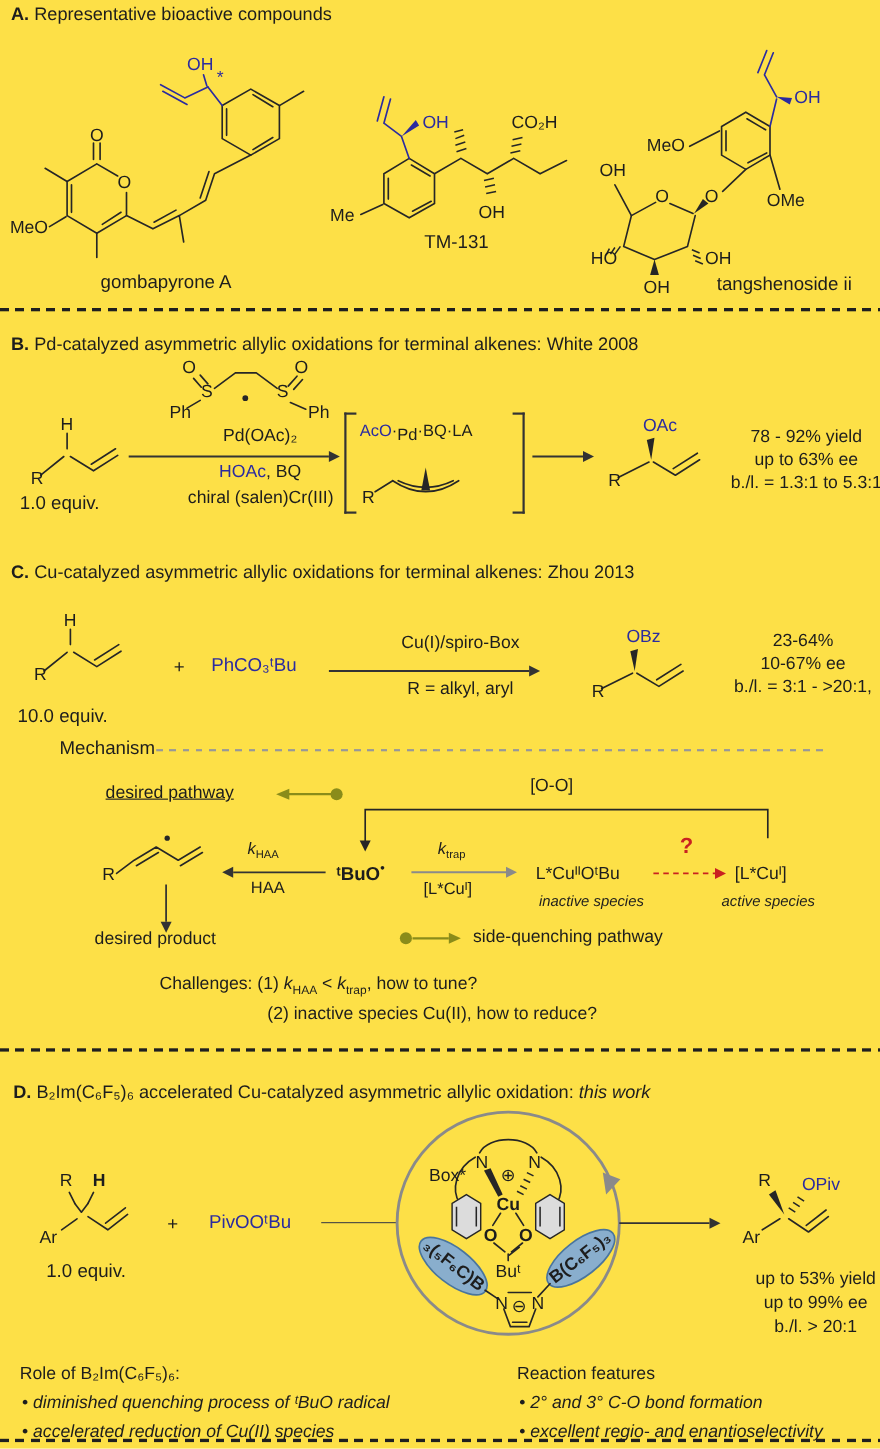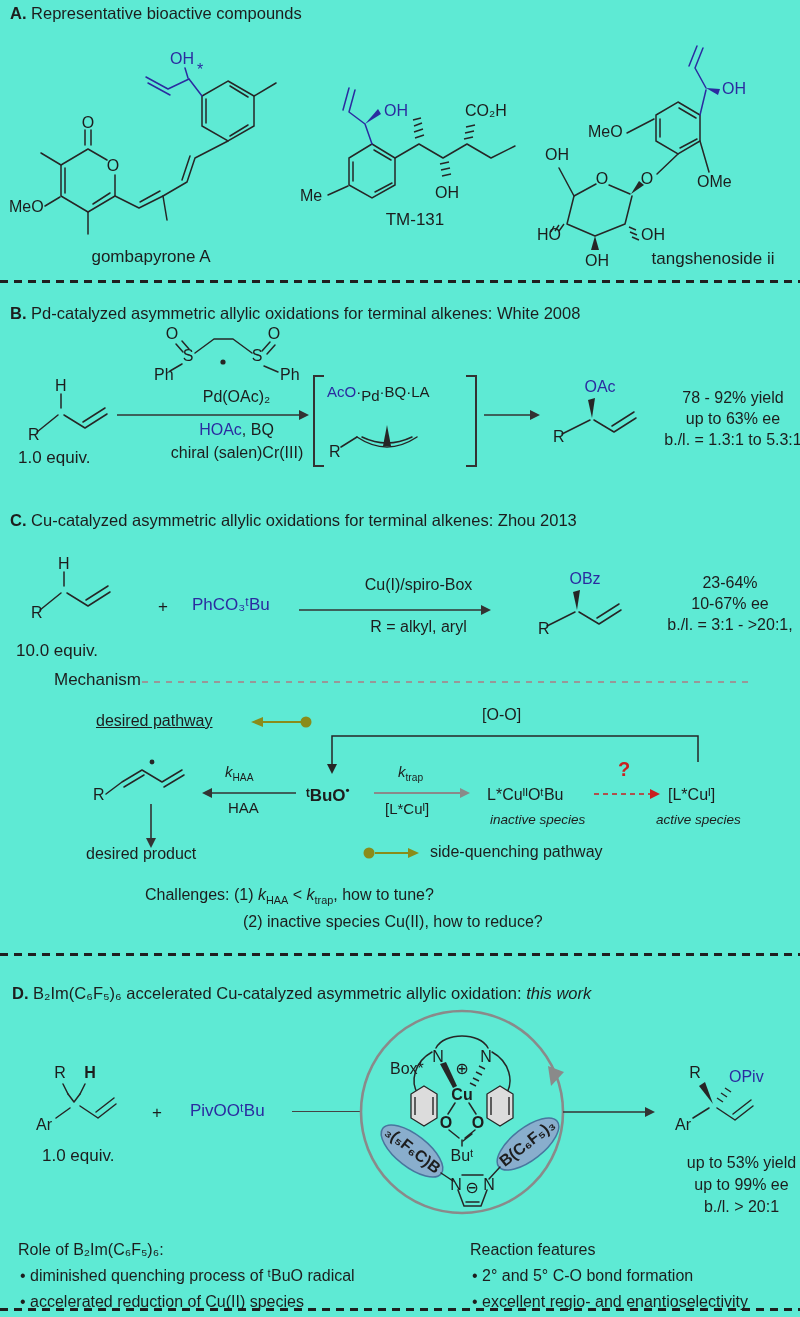--- a/index.html
+++ b/index.html
@@ -1,16 +1,16 @@
 <!DOCTYPE html>
 <html><head>
 <meta charset="utf-8">
 <style>
   html,body{margin:0;padding:0;background:#ffffff;}
-  #fig{position:relative;width:800px;height:1317px;background:#5eead4;
+  #fig{position:relative;width:800px;height:1317px;background:#fde047;
        font-family:"Liberation Sans","DejaVu Sans",sans-serif;color:#1d1d1d;overflow:hidden;}
   .abs{position:absolute;white-space:nowrap;}
   .t16{font-size:16px;} .t17{font-size:17px;} .t15{font-size:15px;} .t20{font-size:20px;}
   .sec-title{font-size:16.5px;}
   .blue{color:#2b2ba0;} .redtxt{color:#c92121;}
   .bold{font-weight:bold;}
   .ctr{text-align:center;margin-left:24px;}
   .caption{font-style:italic;font-size:13.5px;}
   .lh21{line-height:21px;} .lh22{line-height:22px;}
   sub{font-size:68%;} sup{font-size:68%;}
@@ -20,21 +20,21 @@
   svg text{font-family:"Liberation Sans","DejaVu Sans",sans-serif;fill:#1d1d1d;font-size:16px;}
   svg .b{fill:#2b2ba0;}
   svg .lbl{font-size:17px;}
   svg .s{stroke:#262626;stroke-width:1.5;fill:none;stroke-linecap:round;}
   svg .bs{stroke:#2b2ba0;stroke-width:1.5;fill:none;stroke-linecap:round;}
   svg .h{stroke:#262626;stroke-width:1.4;fill:none;}
   svg .wf{fill:#262626;stroke:none;} svg .wfb{fill:#2b2ba0;stroke:none;}
   .arr line{stroke:#333;stroke-width:1.6;} .arr polygon{fill:#333;}
   .bracket{border:2px solid #333;}
   .br-l{border-right:none;} .br-r{border-left:none;}
-  .bullets{list-style:none;margin:5px 0 0 2px;padding:0;font-size:16px;}
+  .bullets{list-style:none;margin:5px 0 0 2px;padding:0;font-style:italic;font-size:16px;}
   .bullets li{margin-top:8px;}
   .bullets li::before{content:"• ";font-style:normal;}
   .pdspan{position:relative;top:4px;}
 </style>
 </head>
 <body>
 
 <div id="fig">
 
   <div class="abs sec-title" style="left:10px;top:4px;">
@@ -418,20 +418,20 @@
   <div class="abs" style="left:18px;top:1241px;width:440px;">
     <div class="t16">Role of B₂Im(C₆F₅)₆:</div>
     <ul class="bullets">
       <li>diminished quenching process of ᵗBuO radical</li>
       <li>accelerated reduction of Cu(II) species</li>
     </ul>
   </div>
   <div class="abs" style="left:470px;top:1241px;width:330px;">
     <div class="t16">Reaction features</div>
     <ul class="bullets">
-      <li>2° and 5° C-O bond formation</li>
+      <li>2° and 3° C-O bond formation</li>
       <li>excellent regio- and enantioselectivity</li>
     </ul>
   </div>
 
   <div class="abs dash-black" style="left:0;top:1308px;width:800px;"></div>
 
 </div>
 
 </body></html>

